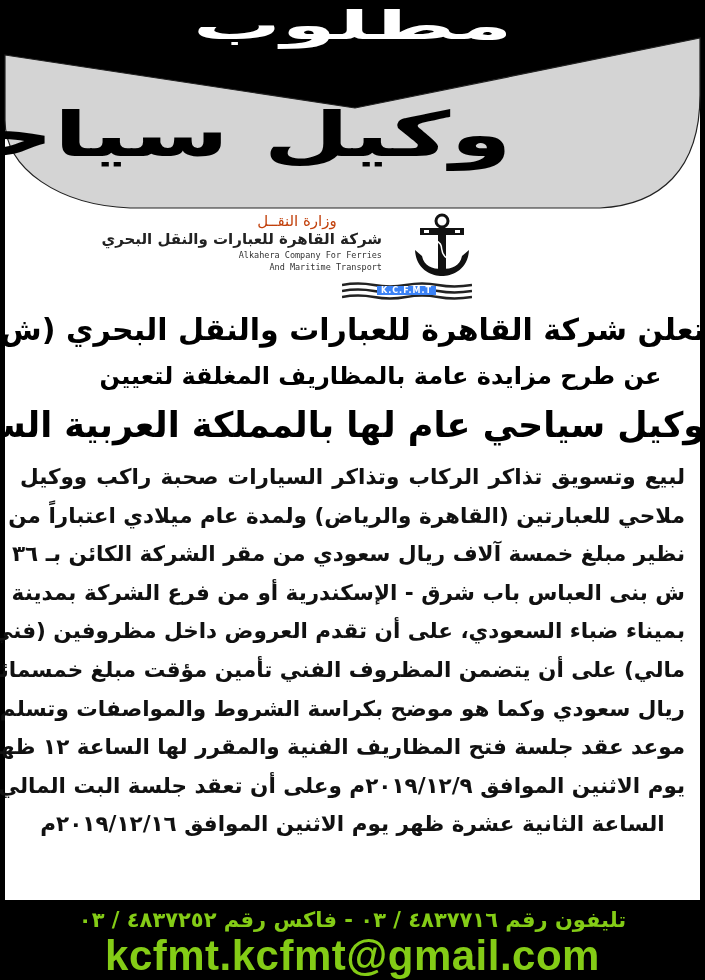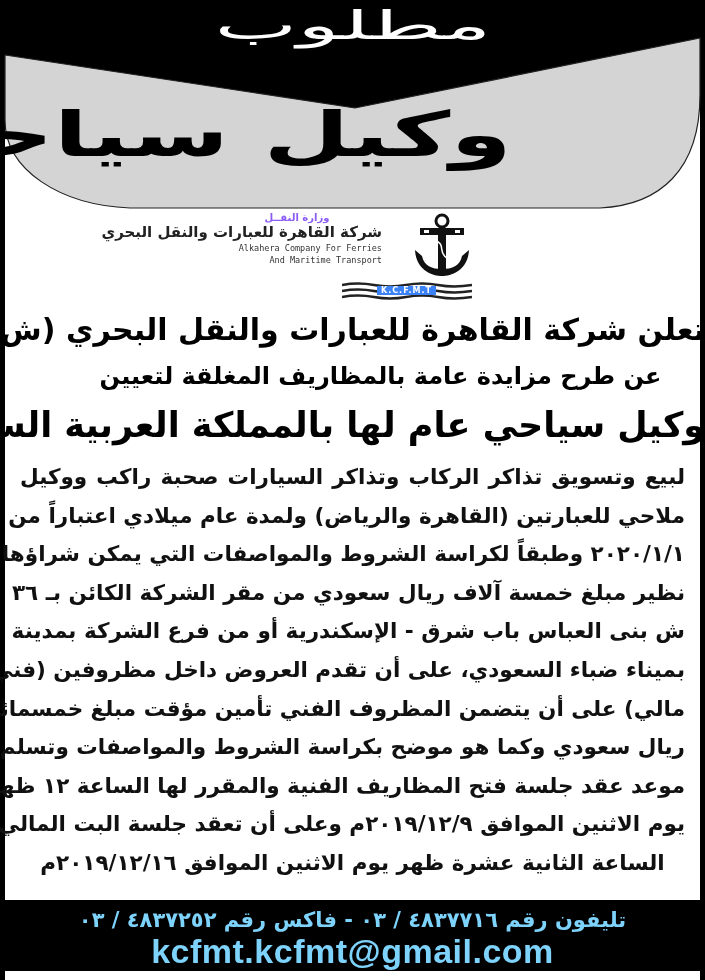--- a/index.html
+++ b/index.html
@@ -3,48 +3,48 @@
 <meta charset="utf-8">
 <style>
   html, body { margin:0; padding:0; }
   body { width:705px; height:980px; background:#fff; position:relative; overflow:hidden;
          font-family:"DejaVu Sans", sans-serif; }
   .frame { position:absolute; left:0; top:0; width:705px; height:980px; box-sizing:border-box;
            border-left:5px solid #000; border-right:5px solid #000; }
   .top-band { position:absolute; left:0; top:0; width:705px; height:110px; background:#000; }
   .shield { position:absolute; left:0; top:0; width:705px; height:210px; }
   .wanted { position:absolute; top:2px; left:0; width:705px; text-align:center; color:#fff;
-            font-weight:normal; font-size:40px; letter-spacing:0; direction:rtl; }
+            font-weight:bold; font-size:40px; letter-spacing:0; direction:rtl; }
   .wanted span { display:inline-block; transform:scaleX(2.2); }
   .agent-title { position:absolute; top:98px; left:0; width:705px; text-align:left; color:#000;
                  font-weight:bold; font-size:62px; direction:rtl; }
   .agent-title span { display:inline-block; transform:scaleX(1.6); }
   .logo { position:absolute; top:212px; left:222px; width:250px; height:90px; }
   .logo-text { position:absolute; right:90px; top:0; text-align:center; direction:rtl; width:170px; }
-  .logo-ministry { font-weight:bold; font-size:10px; color:#8b5cf6; }
+  .logo-ministry { font-weight:normal; font-size:15px; color:#c2410c; }
   .logo-company-ar { font-weight:bold; font-size:15px; color:#222; white-space:nowrap; }
   .logo-company-en { font-family:"DejaVu Sans Mono", monospace; font-size:8.5px; color:#333;
                      direction:ltr; line-height:10px; margin-top:2px; white-space:nowrap;text-align:right; }
   .anchor-icon { position:absolute; right:0; top:0; width:60px; height:70px; }
   .logo-band { position:absolute; left:120px; top:70px; width:130px; height:18px; }
   .kcfmt-label { position:absolute; left:155px; top:74px; font-size:8px; color:#fff; background:#3b82f6;
                  padding:0 4px; font-weight:bold; letter-spacing:1px; }
   .headline { position:absolute; left:0; width:705px; text-align:center; direction:rtl; color:#000;
               font-weight:bold; white-space:nowrap; }
   .h1 { top:312px; font-size:30px; }
   .h2 { top:362px; font-size:24px;margin-left:28px; }
   .h3 { top:405px; font-size:35px; }
   .body-text { position:absolute; left:20px; top:458px; width:665px; direction:rtl; text-align:justify;
                font-weight:bold; font-size:21.5px; line-height:38.6px; color:#111; }
   .body-line { display:block; text-align-last:justify; white-space:nowrap; }
   .body-line.last { text-align:center; text-align-last:center; }
-  .footer { position:absolute; left:0; top:900px; width:705px; height:71px; background:#000; color:#7dd3fc;
+  .footer { position:absolute; left:0; top:900px; width:705px; height:80px; background:#000; color:#84cc16;
             text-align:center; }
   .phone { direction:rtl; font-weight:bold; font-size:21px; margin-top:8px; }
-  .email { direction:ltr; font-family:"Liberation Sans", sans-serif; font-size:34px; font-weight:bold;
+  .email { direction:ltr; font-family:"Liberation Sans", sans-serif; font-size:42px; font-weight:bold;
            margin-top:0px; letter-spacing:0.5px; }
 </style>
 </head>
 <body>
 
 <div class="frame"></div>
 
 <div class="top-band"></div>
 <svg class="shield" viewBox="0 0 705 210" preserveAspectRatio="none">
   <path d="M5,55 L355,108 L700,38 L700,95 C700,170 660,205 600,208 L130,208 C60,205 5,170 5,120 Z" fill="#d4d4d4" stroke="#222" stroke-width="1.2"></path>
@@ -81,21 +81,20 @@
   <span class="kcfmt-label">K.C.F.M.T</span>
 </div>
 
 <div class="headline h1">تعلن شركة القاهرة للعبارات والنقل البحري (ش.م.م)</div>
 <div class="headline h2">عن طرح مزايدة عامة بالمظاريف المغلقة لتعيين</div>
 <div class="headline h3">وكيل سياحي عام لها بالمملكة العربية السعودية</div>
 
 <div class="body-text">
   <span class="body-line">لبيع وتسويق تذاكر الركاب وتذاكر السيارات صحبة راكب ووكيل</span>
   <span class="body-line">ملاحي للعبارتين (القاهرة والرياض) ولمدة عام ميلادي اعتباراً من</span>
-  <span class="body-line">٢٠٢٠/١/١ وطبقاً لكراسة الشروط والمواصفات التي يمكن شراؤها</span>
   <span class="body-line">نظير مبلغ خمسة آلاف ريال سعودي من مقر الشركة الكائن بـ ٣٦</span>
   <span class="body-line">ش بنى العباس باب شرق - الإسكندرية أو من فرع الشركة بمدينة</span>
   <span class="body-line">بميناء ضباء السعودي، على أن تقدم العروض داخل مظروفين (فني/</span>
   <span class="body-line">مالي) على أن يتضمن المظروف الفني تأمين مؤقت مبلغ خمسمائة ألف</span>
   <span class="body-line">ريال سعودي وكما هو موضح بكراسة الشروط والمواصفات وتسلم قبل</span>
   <span class="body-line">موعد عقد جلسة فتح المظاريف الفنية والمقرر لها الساعة ١٢ ظهر</span>
   <span class="body-line">يوم الاثنين الموافق ٢٠١٩/١٢/٩م وعلى أن تعقد جلسة البت المالي</span>
   <span class="body-line last">الساعة الثانية عشرة ظهر يوم الاثنين الموافق ٢٠١٩/١٢/١٦م</span>
 </div>
 

